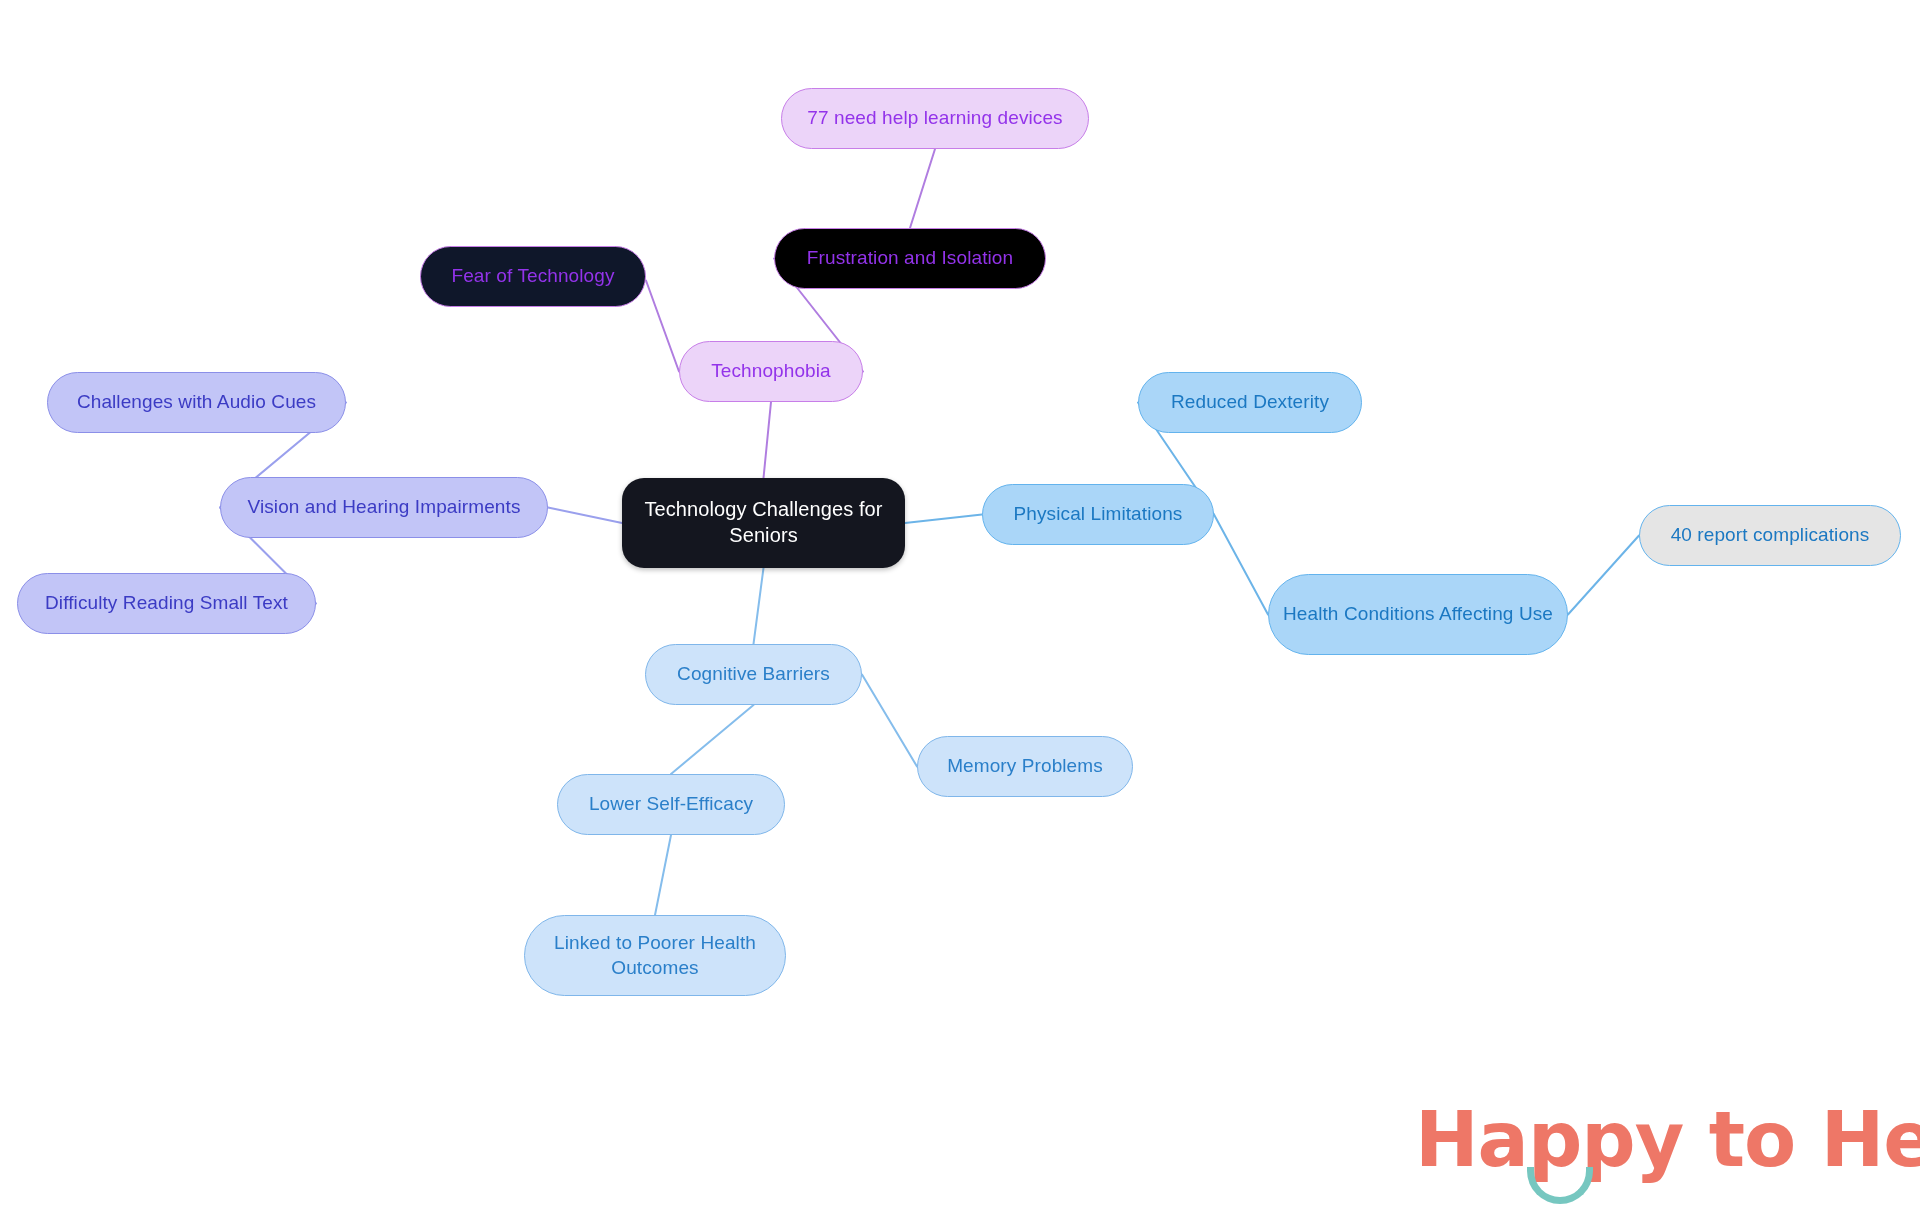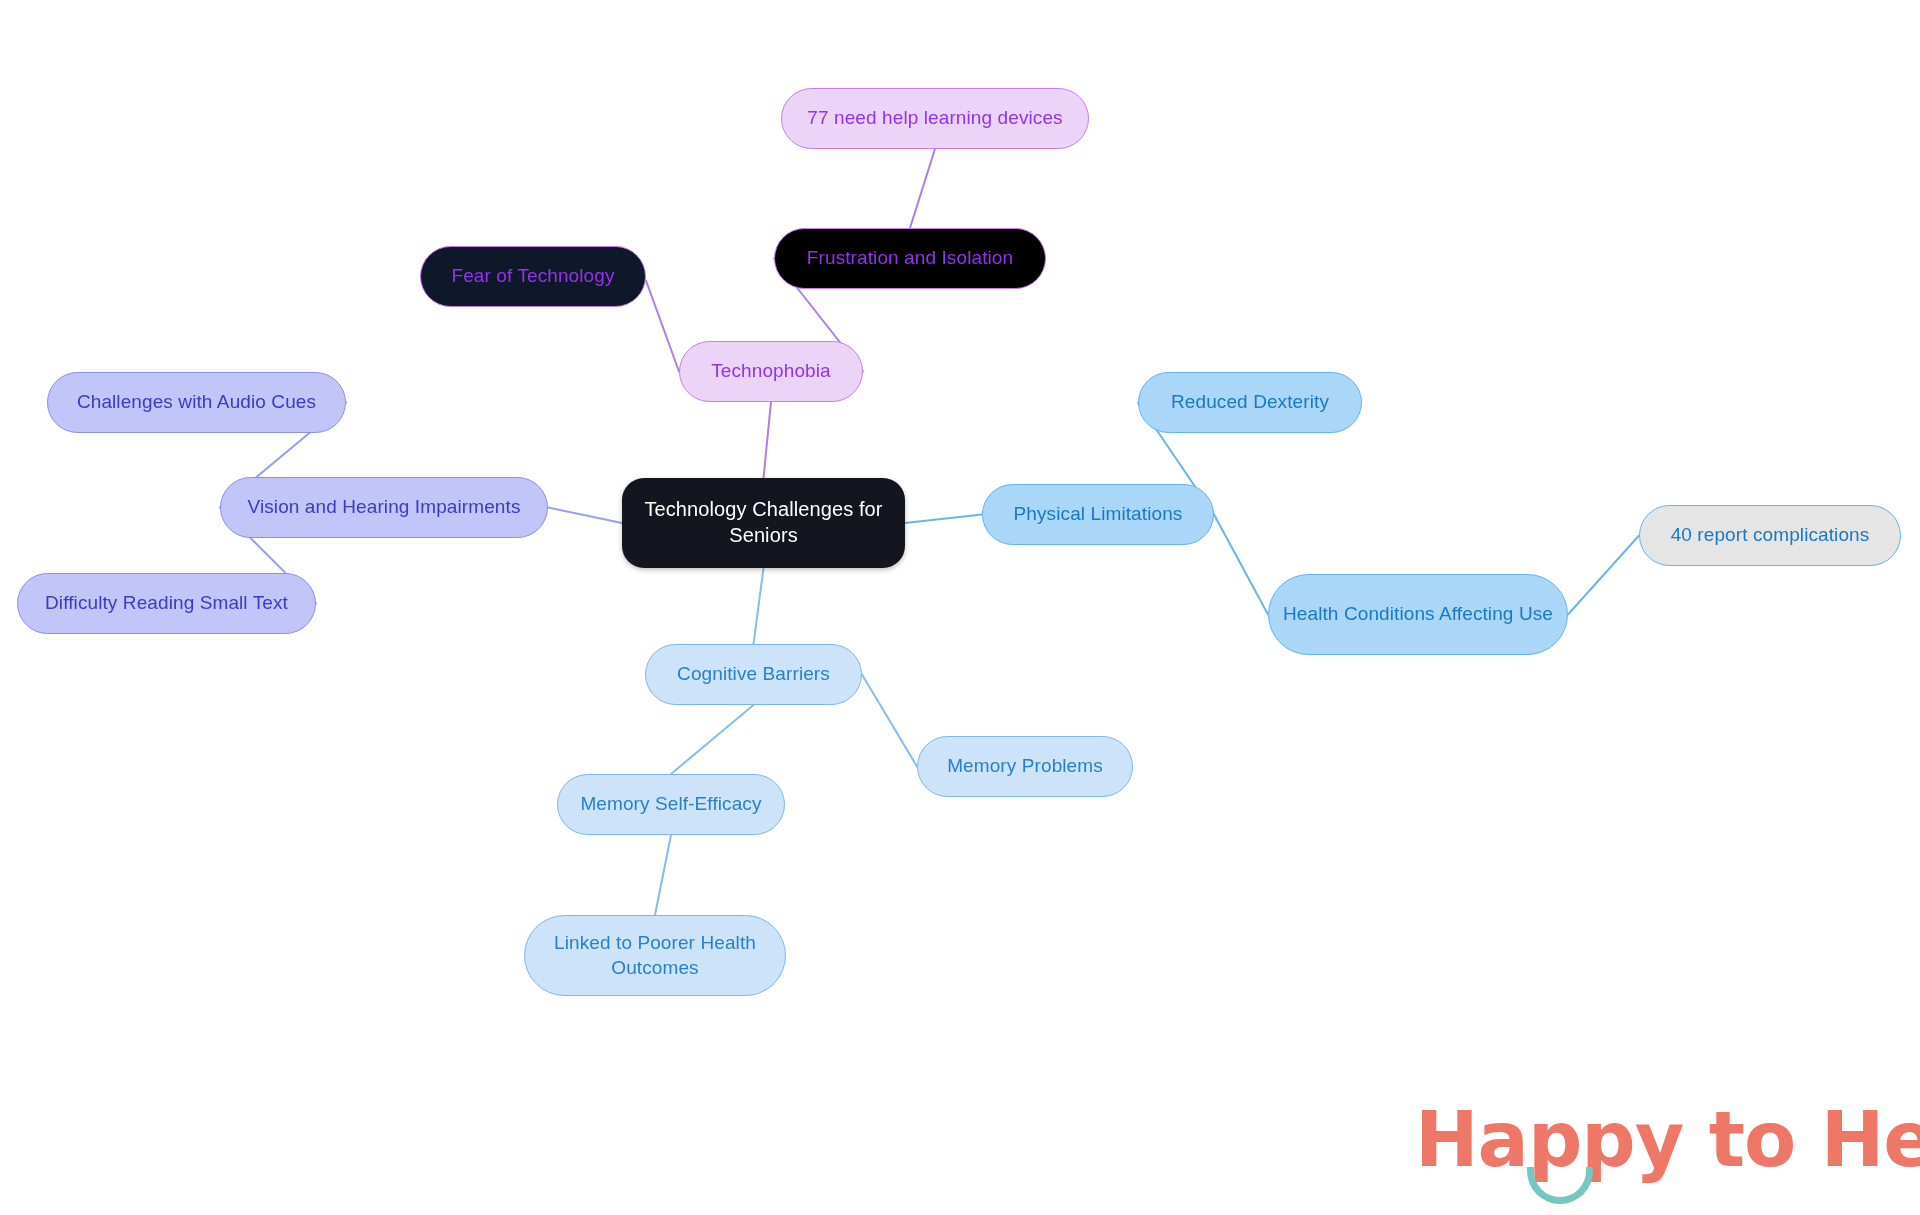--- a/index.html
+++ b/index.html
@@ -148,21 +148,21 @@
       <div class="node" style="left: 1639px; top: 505px; width: 262px; height: 61px; background: #e5e5e5; border-color: rgb(99, 179, 237); color: rgb(27, 120, 194); font-size: 19px;">
         <span class="node-label">40 report complications</span>
       </div>
       <div class="node" style="left: 645px; top: 644px; width: 217px; height: 61px; background: rgb(205, 227, 250); border-color: rgb(127, 182, 234); color: rgb(42, 127, 201); font-size: 19px;">
         <span class="node-label">Cognitive Barriers</span>
       </div>
       <div class="node" style="left: 917px; top: 736px; width: 216px; height: 61px; background: rgb(205, 227, 250); border-color: rgb(127, 182, 234); color: rgb(42, 127, 201); font-size: 19px;">
         <span class="node-label">Memory Problems</span>
       </div>
       <div class="node" style="left: 557px; top: 774px; width: 228px; height: 61px; background: rgb(205, 227, 250); border-color: rgb(127, 182, 234); color: rgb(42, 127, 201); font-size: 19px;">
-        <span class="node-label">Memory Self-Efficacy</span>
+        <span class="node-label">Lower Self-Efficacy</span>
       </div>
       <div class="node" style="left: 524px; top: 915px; width: 262px; height: 81px; background: rgb(205, 227, 250); border-color: rgb(127, 182, 234); color: rgb(42, 127, 201); font-size: 19px;">
         <span class="node-label">Linked to Poorer Health Outcomes</span>
       </div>
     </div>
 
   <div id="brand-logo">
     <div class="logo-main" style="color: rgb(238, 119, 103);">
       <span>Happy</span><span> to Help</span>
     </div>

